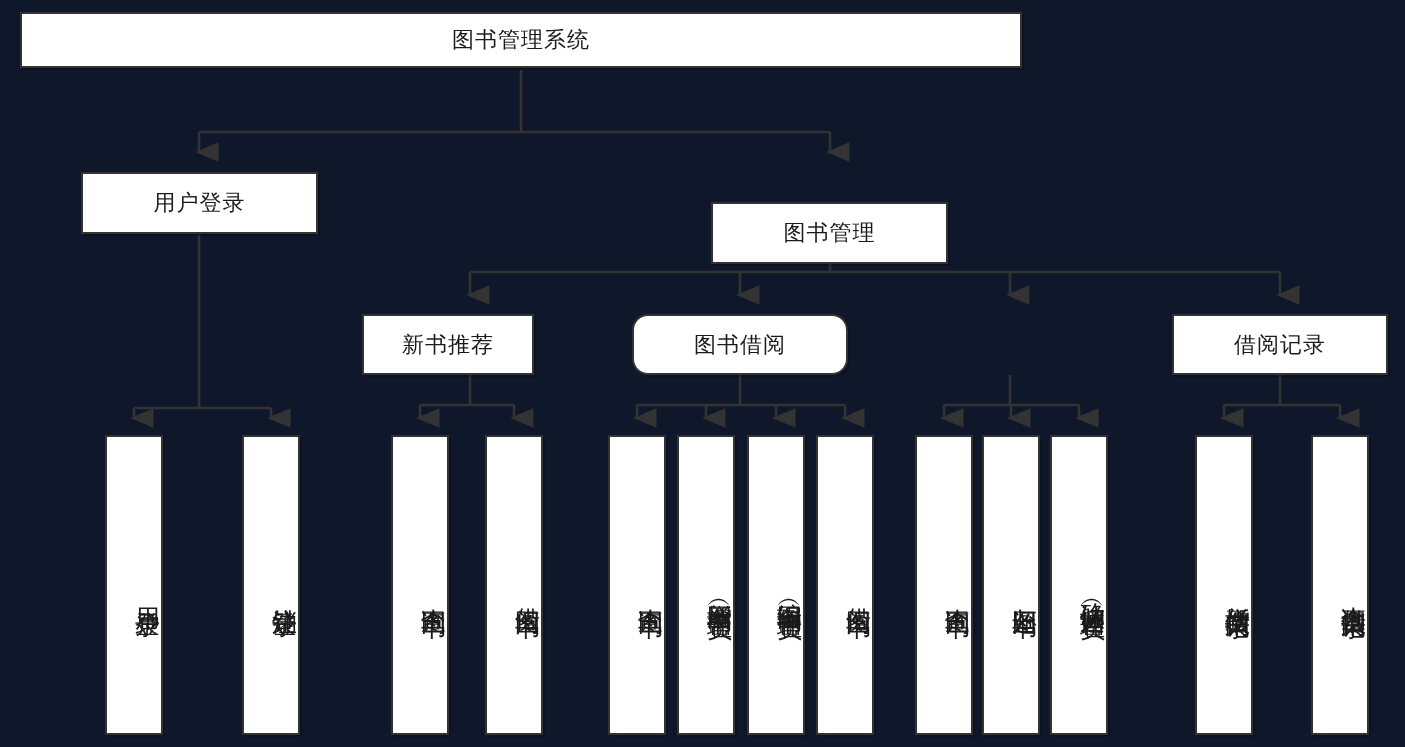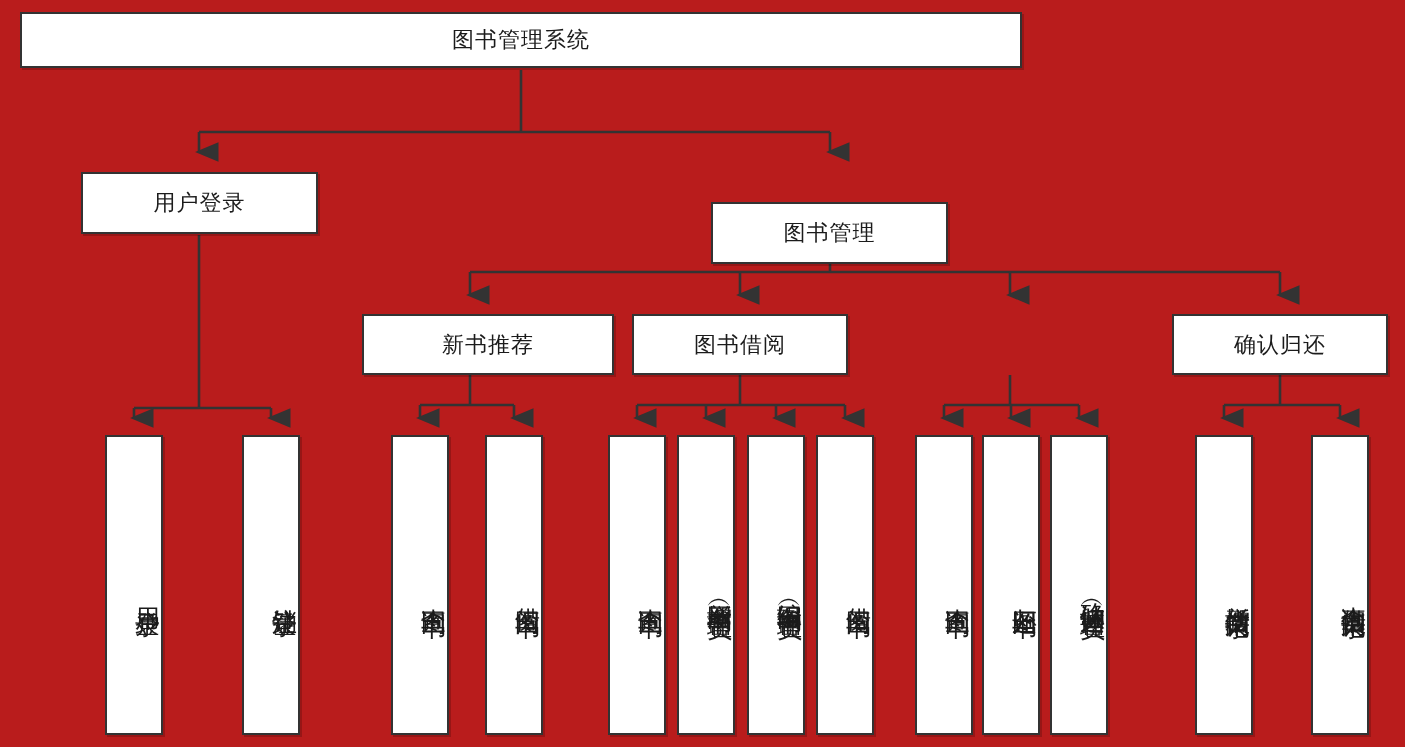--- a/index.html
+++ b/index.html
@@ -7,21 +7,21 @@
     padding: 0;
     background: #ffffff;
   }
   body {
     font-family: "Liberation Sans", "DejaVu Sans", sans-serif;
   }
   #canvas {
     position: relative;
     width: 1405px;
     height: 747px;
-    background: #b91c1c;
+    background: #0f172a;
     overflow: hidden;
   }
   #wires {
     position: absolute;
     left: 0;
     top: 0;
     width: 1405px;
     height: 747px;
     pointer-events: none;
   }
@@ -125,28 +125,28 @@
     <span class="lbl">图书管理系统</span>
   </div>
 
   <div class="node horiz" style="left:81px; top:172px; width:237px; height:62px;">
     <span class="lbl">用户登录</span>
   </div>
   <div class="node horiz" style="left:711px; top:172px; width:237px; height:62px;margin-top:30px;">
     <span class="lbl">图书管理</span>
   </div>
 
-  <div class="node horiz" style="left:362px; top:314px; width:252px; height:61px;">
+  <div class="node horiz" style="left:362px; top:314px; width:172px; height:61px;">
     <span class="lbl">新书推荐</span>
   </div>
-  <div class="node horiz" style="left:632px; top:314px; width:216px; height:61px;">
+  <div class="node horiz" style="left:632px; top:314px; width:216px; height:61px;border-radius:16px;">
     <span class="lbl">图书借阅</span>
   </div>
   <div class="node horiz" style="left:1172px; top:314px; width:216px; height:61px;">
-    <span class="lbl">确认归还</span>
+    <span class="lbl">借阅记录</span>
   </div>
 
   <div class="node vert" style="left:105px; top:435px; width:58px; height:300px;">
     <span class="lbl">用户登录</span>
   </div>
   <div class="node vert" style="left:242px; top:435px; width:58px; height:300px;">
     <span class="lbl">注销登录</span>
   </div>
 
   <div class="node vert" style="left:391px; top:435px; width:58px; height:300px;">

